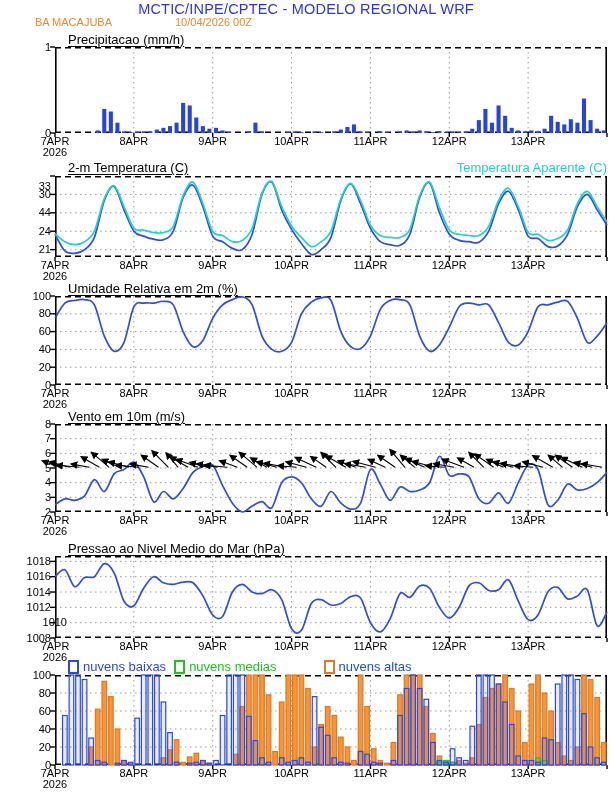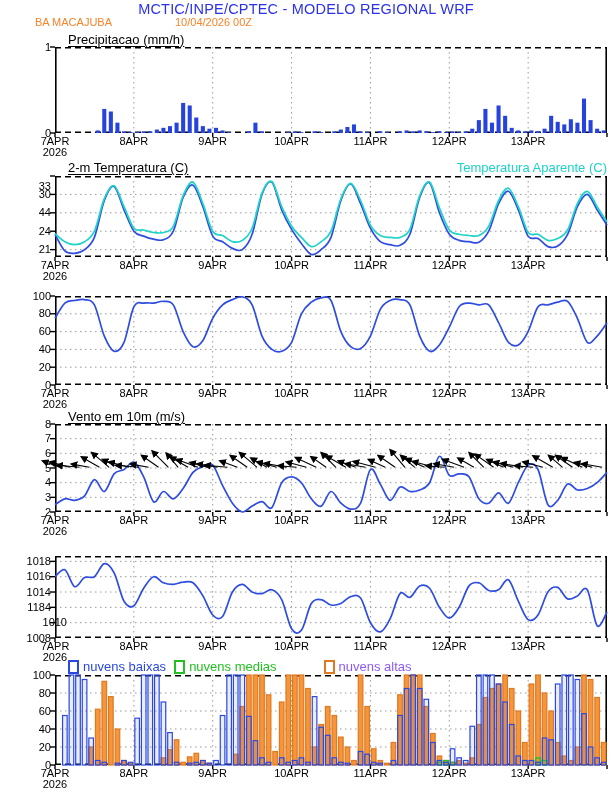--- a/index.html
+++ b/index.html
@@ -148,20 +148,21 @@
         <line x1="236.57142857142858" y1="81" x2="236.57142857142858" y2="85" stroke="#000000" stroke-width="1.4"></line>
         <line x1="315.42857142857144" y1="81" x2="315.42857142857144" y2="85" stroke="#000000" stroke-width="1.4"></line>
         <line x1="394.2857142857143" y1="81" x2="394.2857142857143" y2="85" stroke="#000000" stroke-width="1.4"></line>
         <line x1="473.14285714285717" y1="81" x2="473.14285714285717" y2="85" stroke="#000000" stroke-width="1.4"></line>
         <line x1="552" y1="81" x2="552" y2="85" stroke="#000000" stroke-width="1.4"></line>
         <path d="M0.0,58.3C1.6,61.1 6.6,71.7 9.9,74.9C13.1,78.0 16.4,77.5 19.7,77.3C23.0,77.1 26.3,76.3 29.6,73.6C32.9,71.0 36.1,69.5 39.4,61.4C42.7,53.2 46.0,33.0 49.3,24.5C52.6,16.1 55.9,8.9 59.1,10.4C62.4,12.0 65.7,26.3 69.0,33.8C72.3,41.2 75.6,50.8 78.9,55.2C82.1,59.6 85.4,58.8 88.7,60.1C92.0,61.5 95.3,62.6 98.6,63.2C101.9,63.8 105.1,65.1 108.4,63.8C111.7,62.5 115.0,62.3 118.3,55.2C121.6,48.2 124.9,29.1 128.1,21.5C131.4,13.8 134.7,7.7 138.0,9.2C141.3,10.7 144.6,22.2 147.9,30.7C151.1,39.2 154.4,54.3 157.7,60.1C161.0,66.0 164.3,63.6 167.6,65.7C170.9,67.7 174.1,71.1 177.4,72.4C180.7,73.7 184.0,76.0 187.3,73.6C190.6,71.3 193.9,67.5 197.1,58.3C200.4,49.1 203.7,27.1 207.0,18.4C210.3,9.7 213.6,3.6 216.9,6.1C220.1,8.7 223.4,25.9 226.7,33.8C230.0,41.6 233.3,47.8 236.6,53.4C239.9,59.0 243.1,63.3 246.4,67.5C249.7,71.7 253.0,77.5 256.3,78.5C259.6,79.6 262.9,76.5 266.1,73.6C269.4,70.8 272.7,69.5 276.0,61.4C279.3,53.2 282.6,33.4 285.9,24.5C289.1,15.6 292.4,7.5 295.7,8.0C299.0,8.5 302.3,20.3 305.6,27.6C308.9,35.0 312.1,45.8 315.4,52.2C318.7,58.5 322.0,62.9 325.3,65.7C328.6,68.4 331.9,68.1 335.1,68.7C338.4,69.3 341.7,71.1 345.0,69.3C348.3,67.6 351.6,66.3 354.9,58.3C358.1,50.3 361.4,30.1 364.7,21.5C368.0,12.9 371.3,4.2 374.6,6.8C377.9,9.3 381.1,28.2 384.4,36.8C387.7,45.4 391.0,53.7 394.3,58.3C397.6,62.9 400.9,63.2 404.1,64.4C407.4,65.7 410.7,65.4 414.0,65.7C417.3,66.0 420.6,68.0 423.9,66.3C427.1,64.5 430.4,61.7 433.7,55.2C437.0,48.8 440.3,34.3 443.6,27.6C446.9,21.0 450.1,14.3 453.4,15.3C456.7,16.4 460.0,26.3 463.3,33.8C466.6,41.2 469.9,55.3 473.1,60.1C476.4,64.9 479.7,60.9 483.0,62.6C486.3,64.3 489.6,69.3 492.9,70.6C496.1,71.8 499.4,72.0 502.7,70.0C506.0,67.9 509.3,64.8 512.6,58.3C515.9,51.8 519.1,37.3 522.4,30.7C525.7,24.0 529.0,17.9 532.3,18.4C535.6,18.9 538.9,28.6 542.1,33.8C545.4,38.9 550.4,46.5 552.0,49.1" fill="none" stroke="#2e4ce0" stroke-width="1.7" stroke-linejoin="round"></path>
         <path d="M0.0,57.7C1.6,59.0 6.6,63.8 9.9,65.7C13.1,67.5 16.4,68.7 19.7,68.7C23.0,68.7 26.3,67.9 29.6,65.7C32.9,63.4 36.1,62.4 39.4,55.2C42.7,48.1 46.0,30.3 49.3,22.7C52.6,15.1 55.9,8.5 59.1,9.8C62.4,11.1 65.7,23.6 69.0,30.7C72.3,37.7 75.6,48.3 78.9,52.2C82.1,56.0 85.4,53.3 88.7,54.0C92.0,54.7 95.3,56.0 98.6,56.5C101.9,56.9 105.1,57.5 108.4,56.5C111.7,55.4 115.0,56.5 118.3,50.3C121.6,44.2 124.9,27.0 128.1,19.6C131.4,12.3 134.7,4.8 138.0,6.1C141.3,7.5 144.6,19.4 147.9,27.6C151.1,35.8 154.4,49.9 157.7,55.2C161.0,60.5 164.3,57.8 167.6,59.5C170.9,61.3 174.1,64.8 177.4,65.7C180.7,66.5 184.0,66.7 187.3,64.4C190.6,62.2 193.9,60.0 197.1,52.2C200.4,44.3 203.7,25.0 207.0,17.2C210.3,9.4 213.6,3.3 216.9,5.5C220.1,7.8 223.4,23.2 226.7,30.7C230.0,38.1 233.3,45.2 236.6,50.3C239.9,55.4 243.1,58.0 246.4,61.4C249.7,64.7 253.0,69.9 256.3,70.6C259.6,71.3 262.9,68.2 266.1,65.7C269.4,63.1 272.7,62.4 276.0,55.2C279.3,48.1 282.6,30.7 285.9,22.7C289.1,14.7 292.4,7.1 295.7,7.4C299.0,7.7 302.3,17.6 305.6,24.5C308.9,31.5 312.1,43.3 315.4,49.1C318.7,54.9 322.0,57.5 325.3,59.5C328.6,61.6 331.9,61.1 335.1,61.4C338.4,61.7 341.7,62.7 345.0,61.4C348.3,60.0 351.6,60.3 354.9,53.4C358.1,46.4 361.4,27.5 364.7,19.6C368.0,11.8 371.3,4.1 374.6,6.1C377.9,8.2 381.1,23.9 384.4,31.9C387.7,39.9 391.0,49.6 394.3,54.0C397.6,58.4 400.9,57.4 404.1,58.3C407.4,59.2 410.7,59.3 414.0,59.5C417.3,59.7 420.6,61.1 423.9,59.5C427.1,58.0 430.4,56.1 433.7,50.3C437.0,44.5 440.3,30.9 443.6,24.5C446.9,18.2 450.1,11.3 453.4,12.3C456.7,13.3 460.0,23.3 463.3,30.7C466.6,38.0 469.9,51.9 473.1,56.5C476.4,61.1 479.7,57.0 483.0,58.3C486.3,59.6 489.6,63.7 492.9,64.4C496.1,65.1 499.4,64.3 502.7,62.6C506.0,60.9 509.3,59.8 512.6,54.0C515.9,48.2 519.1,34.1 522.4,27.6C525.7,21.2 529.0,14.8 532.3,15.3C535.6,15.9 538.9,25.6 542.1,30.7C545.4,35.8 550.4,43.5 552.0,46.0" fill="none" stroke="#1ed3c8" stroke-width="1.7" stroke-linejoin="round"></path>
       </svg>
     </div>
 
+  <div class="trow" style="top:281px;left:68px"><span class="ptitle">Umidade Relativa em 2m (%)</span></div>
   <div class="plot" id="plot2" style="top:296px;height:89px">
       <svg width="552" height="89" viewBox="0 0 552 89">
         <line x1="78.85714285714286" y1="0" x2="78.85714285714286" y2="89" stroke="#999999" stroke-width="1" stroke-dasharray="1.5 3.5"></line>
         <line x1="157.71428571428572" y1="0" x2="157.71428571428572" y2="89" stroke="#999999" stroke-width="1" stroke-dasharray="1.5 3.5"></line>
         <line x1="236.57142857142858" y1="0" x2="236.57142857142858" y2="89" stroke="#999999" stroke-width="1" stroke-dasharray="1.5 3.5"></line>
         <line x1="315.42857142857144" y1="0" x2="315.42857142857144" y2="89" stroke="#999999" stroke-width="1" stroke-dasharray="1.5 3.5"></line>
         <line x1="394.2857142857143" y1="0" x2="394.2857142857143" y2="89" stroke="#999999" stroke-width="1" stroke-dasharray="1.5 3.5"></line>
         <line x1="473.14285714285717" y1="0" x2="473.14285714285717" y2="89" stroke="#999999" stroke-width="1" stroke-dasharray="1.5 3.5"></line>
         <line x1="0" y1="17.8" x2="552" y2="17.8" stroke="#999999" stroke-width="1" stroke-dasharray="1.5 3.5"></line>
         <line x1="0" y1="35.6" x2="552" y2="35.6" stroke="#999999" stroke-width="1" stroke-dasharray="1.5 3.5"></line>
@@ -280,20 +281,21 @@
         <line x1="487.9" y1="43.3" x2="468.4" y2="38.0" stroke="#000000" stroke-width="1.1" marker-end="url(#ah)"></line>
         <line x1="497.8" y1="43.3" x2="478.4" y2="32.1" stroke="#000000" stroke-width="1.1" marker-end="url(#ah)"></line>
         <line x1="507.6" y1="43.3" x2="493.9" y2="31.7" stroke="#000000" stroke-width="1.1" marker-end="url(#ah)"></line>
         <line x1="517.5" y1="43.3" x2="501.0" y2="31.7" stroke="#000000" stroke-width="1.1" marker-end="url(#ah)"></line>
         <line x1="527.4" y1="43.3" x2="507.1" y2="33.8" stroke="#000000" stroke-width="1.1" marker-end="url(#ah)"></line>
         <line x1="537.2" y1="43.3" x2="519.8" y2="38.6" stroke="#000000" stroke-width="1.1" marker-end="url(#ah)"></line>
         <line x1="547.1" y1="43.3" x2="527.2" y2="39.8" stroke="#000000" stroke-width="1.1" marker-end="url(#ah)"></line>
       </svg>
     </div>
 
+  <div class="trow" style="top:541px;left:68px"><span class="ptitle">Pressao ao Nivel Medio do Mar (hPa)</span></div>
   <div class="plot" id="plot4" style="top:556px;height:82px">
       <svg width="552" height="82" viewBox="0 0 552 82">
         <line x1="78.85714285714286" y1="0" x2="78.85714285714286" y2="82" stroke="#999999" stroke-width="1" stroke-dasharray="1.5 3.5"></line>
         <line x1="157.71428571428572" y1="0" x2="157.71428571428572" y2="82" stroke="#999999" stroke-width="1" stroke-dasharray="1.5 3.5"></line>
         <line x1="236.57142857142858" y1="0" x2="236.57142857142858" y2="82" stroke="#999999" stroke-width="1" stroke-dasharray="1.5 3.5"></line>
         <line x1="315.42857142857144" y1="0" x2="315.42857142857144" y2="82" stroke="#999999" stroke-width="1" stroke-dasharray="1.5 3.5"></line>
         <line x1="394.2857142857143" y1="0" x2="394.2857142857143" y2="82" stroke="#999999" stroke-width="1" stroke-dasharray="1.5 3.5"></line>
         <line x1="473.14285714285717" y1="0" x2="473.14285714285717" y2="82" stroke="#999999" stroke-width="1" stroke-dasharray="1.5 3.5"></line>
         <line x1="0" y1="5.3644859813087375" x2="552" y2="5.3644859813087375" stroke="#999999" stroke-width="1" stroke-dasharray="1.5 3.5"></line>
         <line x1="0" y1="20.691588785046992" x2="552" y2="20.691588785046992" stroke="#999999" stroke-width="1" stroke-dasharray="1.5 3.5"></line>
@@ -324,21 +326,21 @@
 
   <div class="trow" style="top:659px;left:68px;width:539px;display:flex;gap:8px;align-items:baseline">
     <span class="litem" id="leg-low" style="color: rgb(43, 72, 224); text-align: right;">
         <span class="sq" style="border-color: rgb(43, 72, 224);"></span>
         <span>nuvens baixas</span>
       </span>
     <span class="litem" id="leg-mid" style="color: rgb(34, 193, 34);">
         <span class="sq" style="border-color: rgb(34, 193, 34);"></span>
         <span>nuvens medias</span>
       </span>
-    <span class="litem" id="leg-high" style="color: #8b5cf6; padding-left: 39px;">
+    <span class="litem" id="leg-high" style="color: #1d4ed8; padding-left: 39px;">
         <span class="sq" style="border-color: rgb(224, 121, 31);"></span>
         <span>nuvens altas</span>
       </span>
   </div>
   <div class="plot" id="plot5" style="top:675px;height:90px">
       <svg width="552" height="90" viewBox="0 0 552 90">
         <line x1="78.85714285714286" y1="0" x2="78.85714285714286" y2="90" stroke="#999999" stroke-width="1" stroke-dasharray="1.5 3.5"></line>
         <line x1="157.71428571428572" y1="0" x2="157.71428571428572" y2="90" stroke="#999999" stroke-width="1" stroke-dasharray="1.5 3.5"></line>
         <line x1="236.57142857142858" y1="0" x2="236.57142857142858" y2="90" stroke="#999999" stroke-width="1" stroke-dasharray="1.5 3.5"></line>
         <line x1="315.42857142857144" y1="0" x2="315.42857142857144" y2="90" stroke="#999999" stroke-width="1" stroke-dasharray="1.5 3.5"></line>
@@ -571,21 +573,21 @@
     <div class="xlab" style="top: 525px; left: 25px; width: 60px;">2026</div>
     <div class="xlab" style="top: 514px; left: 103.857px; width: 60px;">8APR</div>
     <div class="xlab" style="top: 514px; left: 182.714px; width: 60px;">9APR</div>
     <div class="xlab" style="top: 514px; left: 261.571px; width: 60px;">10APR</div>
     <div class="xlab" style="top: 514px; left: 340.429px; width: 60px;">11APR</div>
     <div class="xlab" style="top: 514px; left: 419.286px; width: 60px;">12APR</div>
     <div class="xlab" style="top: 514px; left: 498.143px; width: 60px;">13APR</div>
     <div class="ylab" style="top: 554.864px; left: 8px; width: 43px;">1018</div>
     <div class="ylab" style="top: 570.192px; left: 8px; width: 43px;">1016</div>
     <div class="ylab" style="top: 585.519px; left: 8px; width: 43px;">1014</div>
-    <div class="ylab" style="top: 600.846px; left: 8px; width: 43px;">1184</div>
+    <div class="ylab" style="top: 600.846px; left: 8px; width: 43px;">1012</div>
     <div class="ylab" style="top: 616.173px; left: 24px; width: 43px;">1010</div>
     <div class="ylab" style="top: 631.5px; left: 8px; width: 43px;">1008</div>
     <div class="xlab" style="top: 640px; left: 25px; width: 60px;">7APR</div>
     <div class="xlab" style="top: 651px; left: 25px; width: 60px;">2026</div>
     <div class="xlab" style="top: 640px; left: 103.857px; width: 60px;">8APR</div>
     <div class="xlab" style="top: 640px; left: 182.714px; width: 60px;">9APR</div>
     <div class="xlab" style="top: 640px; left: 261.571px; width: 60px;">10APR</div>
     <div class="xlab" style="top: 640px; left: 340.429px; width: 60px;">11APR</div>
     <div class="xlab" style="top: 640px; left: 419.286px; width: 60px;">12APR</div>
     <div class="xlab" style="top: 640px; left: 498.143px; width: 60px;">13APR</div>

